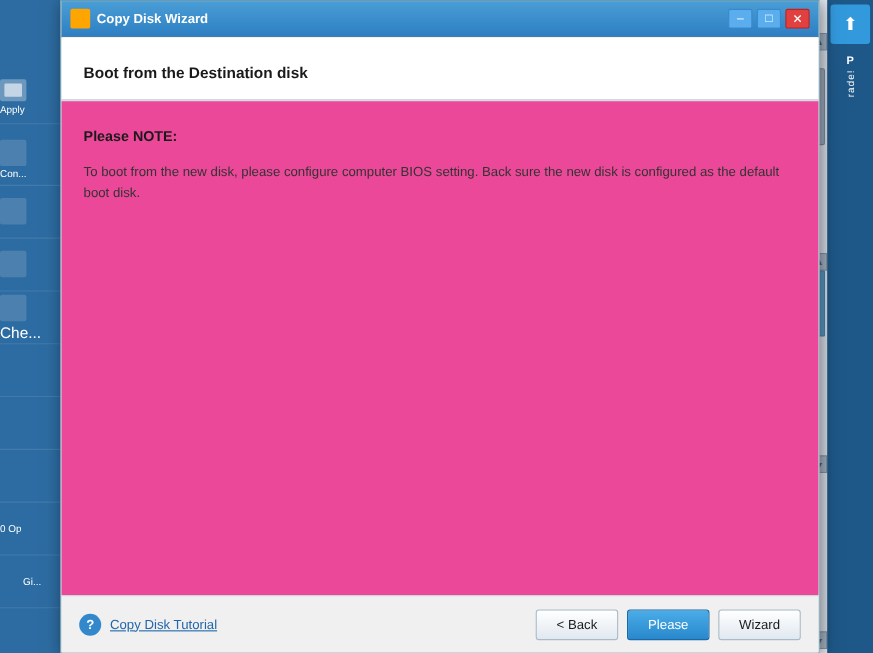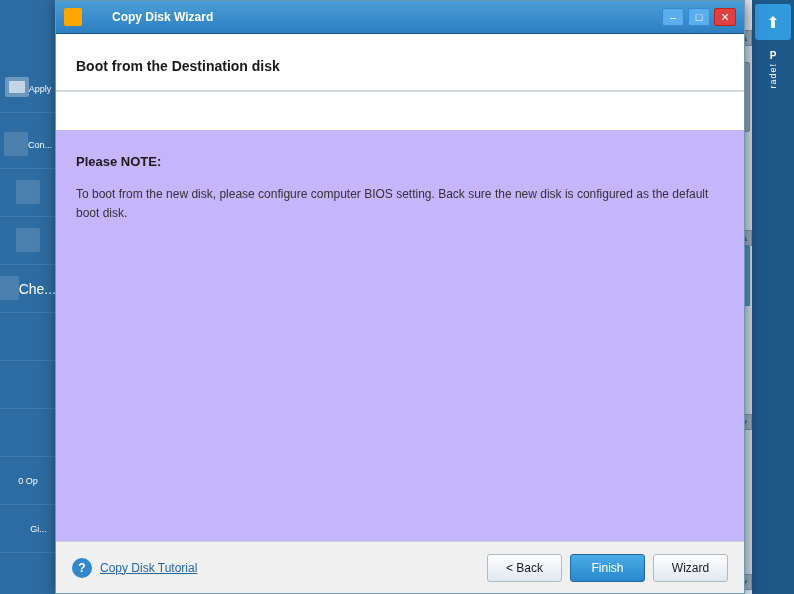--- a/index.html
+++ b/index.html
@@ -28,22 +28,21 @@
       top: 0; left: 0;
       width: 56px;
       height: 594px;
       background: #2d6ca2;
     }
 
     .bg-sidebar-item {
       width: 56px;
       height: 48px;
       display: flex;
-      flex-direction: row;
-      align-items: center;
+      flex-direction: column;
       justify-content: center;
       color: white;
       font-size: 9px;
       border-bottom: 1px solid rgba(255,255,255,0.1);
       cursor: pointer;
     }
 
     
     .dialog {
       position: absolute;
@@ -60,21 +59,20 @@
     }
 
     
     .dialog-titlebar {
       height: 32px;
       background: linear-gradient(to bottom, #4a9ed6, #2d7fc2);
       display: flex;
       align-items: center;
       padding: 16px 8px;
       border-bottom: 1px solid #1a5a8a;
-      gap: 24px;
     }
 
     .dialog-titlebar-icon {
       width: 18px;
       height: 18px;
       margin-right: 6px;
       background: #ffa500;
       border-radius: 2px;
       display: flex;
       align-items: center;
@@ -147,22 +145,21 @@
     .dialog-divider {
       height: 1px;
       background: #d0d8e0;
       margin: 0;
     }
 
     
     .dialog-body {
       flex: 1;
       padding: 24px 20px;
-      background: #c4b5fd;
-      margin-top: 38px;
+      background: #ec4899;
     }
 
     .note-heading {
       font-size: 13px;
       font-weight: bold;
       color: #1a1a1a;
       margin-bottom: 16px;
     }
 
     .note-text {
@@ -405,19 +402,19 @@
       <div class="note-text">To boot from the new disk, please configure computer BIOS setting. Back sure the new disk is configured as the default boot disk.</div>
     </div>
 
     <div class="dialog-footer">
       <div class="footer-left">
         <div class="help-icon">?</div>
         <span class="help-link">Copy Disk Tutorial</span>
       </div>
       <div class="footer-buttons">
         <button class="dialog-btn">&lt; Back</button>
-        <button class="dialog-btn primary">Finish</button>
+        <button class="dialog-btn primary">Please</button>
         <button class="dialog-btn">Wizard</button>
       </div>
     </div>
 
   </div>
 </div>
 
 </body></html>

